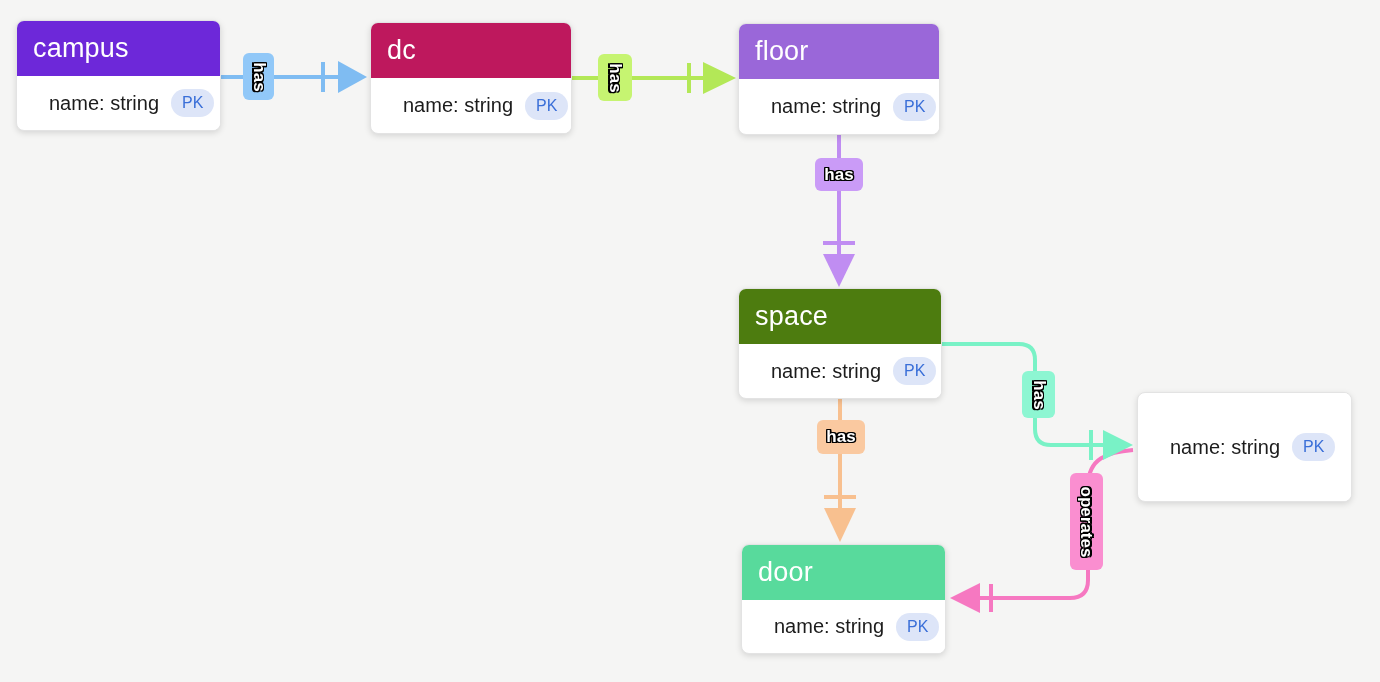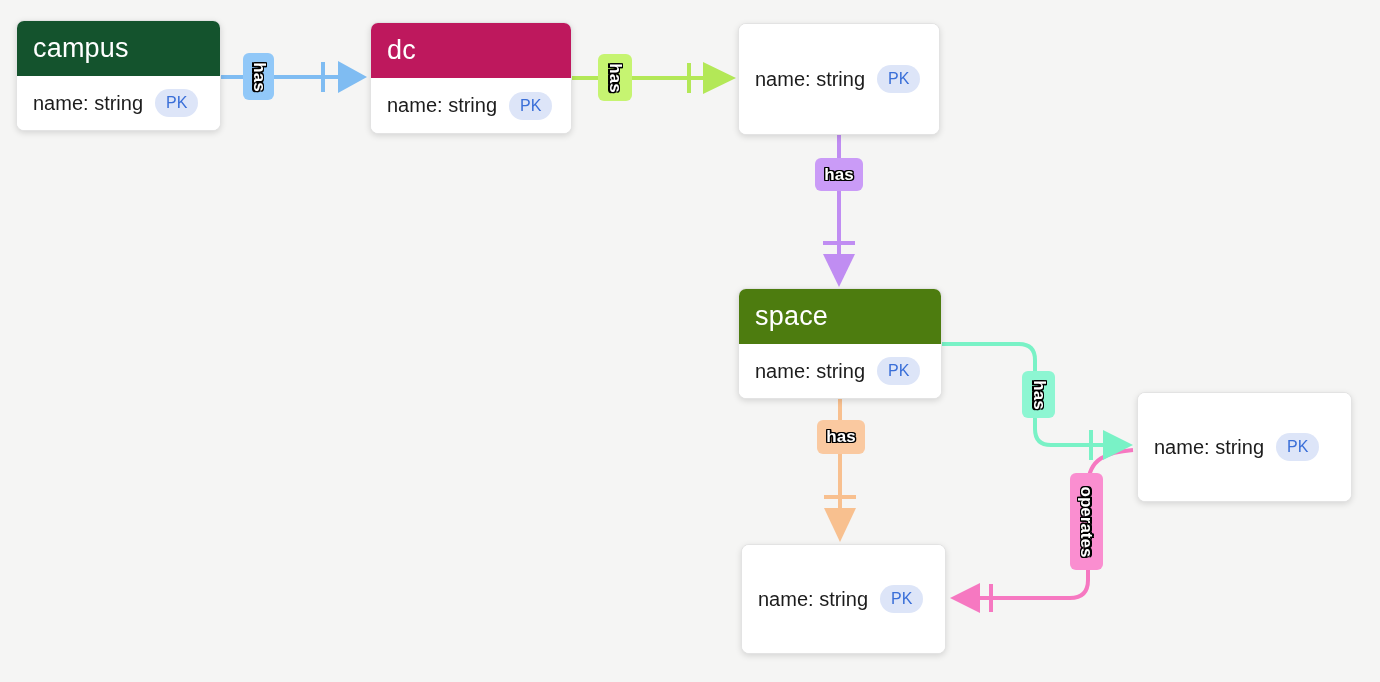--- a/index.html
+++ b/index.html
@@ -30,20 +30,21 @@
     letter-spacing:.2px;
     white-space:nowrap;
   }
   .entity-body{
     flex:1;
     background:#ffffff;
     display:flex;
     align-items:center;
     padding:0 16px;
     gap:12px;
+    margin-left:16px;
   }
   .entity-attr{
     font-size:20px;
     color:#1c1c1c;
     white-space:nowrap;
   }
   .pk-badge{
     font-size:16px;
     line-height:1;
     padding:6px 11px;
@@ -120,53 +121,59 @@
       </div>
       <div class="edge-label" style="left: 1070px; top: 473px; width: 33px; height: 97px; background: rgb(250, 142, 208);">
         <span class="edge-label-text rot">operates</span>
       </div>
       <div class="edge-label" style="left: 1022px; top: 371px; width: 33px; height: 47px; background: rgb(141, 246, 210);">
         <span class="edge-label-text rot">has</span>
       </div>
     </div>
   <div id="nodes-layer">
       <div class="entity" style="left: 16px; top: 20px; width: 205px; height: 111px;">
-        <div class="entity-header" style="background: #14532d;">
+        <div class="entity-header" style="background: #6d28d9;">
           <span class="entity-title">campus</span>
         </div>
         <div class="entity-body">
           <span class="entity-attr">name: string</span>
           <span class="pk-badge" style="background: rgb(221, 229, 248); color: rgb(58, 111, 216);">PK</span>
         </div>
       </div>
       <div class="entity" style="left: 370px; top: 22px; width: 202px; height: 112px;">
         <div class="entity-header" style="background: #be185d;">
           <span class="entity-title">dc</span>
         </div>
         <div class="entity-body">
           <span class="entity-attr">name: string</span>
           <span class="pk-badge" style="background: rgb(221, 229, 248); color: rgb(58, 111, 216);">PK</span>
         </div>
       </div>
       <div class="entity" style="left: 738px; top: 23px; width: 202px; height: 112px;">
+        <div class="entity-header" style="background: rgb(154, 103, 217);">
+          <span class="entity-title">floor</span>
+        </div>
         <div class="entity-body">
           <span class="entity-attr">name: string</span>
           <span class="pk-badge" style="background: rgb(221, 229, 248); color: rgb(58, 111, 216);">PK</span>
         </div>
       </div>
       <div class="entity" style="left: 738px; top: 288px; width: 204px; height: 111px;">
         <div class="entity-header" style="background: #4d7c0f;">
           <span class="entity-title">space</span>
         </div>
         <div class="entity-body">
           <span class="entity-attr">name: string</span>
           <span class="pk-badge" style="background: rgb(221, 229, 248); color: rgb(58, 111, 216);">PK</span>
         </div>
       </div>
       <div class="entity" style="left: 741px; top: 544px; width: 205px; height: 110px;">
+        <div class="entity-header" style="background: rgb(88, 218, 156);">
+          <span class="entity-title">door</span>
+        </div>
         <div class="entity-body">
           <span class="entity-attr">name: string</span>
           <span class="pk-badge" style="background: rgb(221, 229, 248); color: rgb(58, 111, 216);">PK</span>
         </div>
       </div>
       <div class="entity" style="left: 1137px; top: 392px; width: 215px; height: 110px;">
         <div class="entity-body">
           <span class="entity-attr">name: string</span>
           <span class="pk-badge" style="background: rgb(221, 229, 248); color: rgb(58, 111, 216);">PK</span>
         </div>

